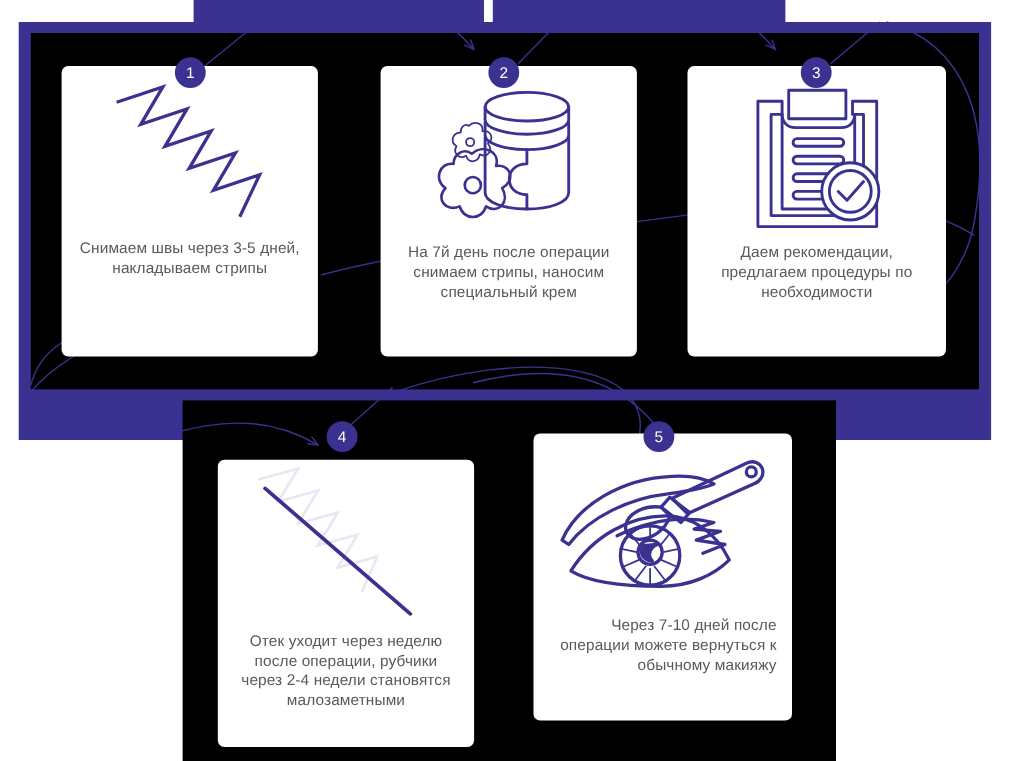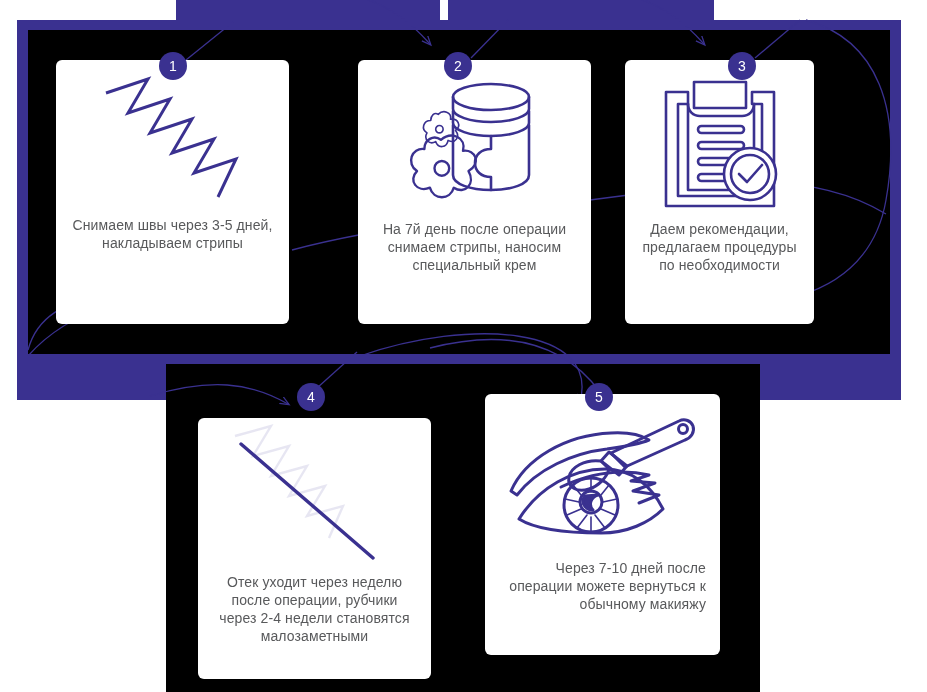--- a/index.html
+++ b/index.html
@@ -41,22 +41,22 @@
   .card .icon-wrap{
     width:100%;flex:1 1 auto;display:flex;align-items:center;justify-content:center;
   }
   .card .caption{
     width:100%;box-sizing:border-box;padding:0 14px 0 14px;
     text-align:center;color:#58595b;font-size:14px;line-height:18px;
     letter-spacing:.1px;
   }
 
   #card1{left:56px;top:60px;width:233px;height:264px;}
-  #card2{left:358px;top:60px;width:233px;height:264px;}
-  #card3{left:625px;top:60px;width:189px;height:264px;}
+  #card2{left:346px;top:60px;width:233px;height:264px;}
+  #card3{left:625px;top:60px;width:235px;height:264px;}
   #card4{left:198px;top:418px;width:233px;height:261px;}
   #card5{left:485px;top:394px;width:235px;height:261px;}
 
   #card1 .caption{padding-bottom:72px;}
   #card2 .caption{padding-bottom:50px;}
   #card3 .caption{padding-bottom:50px;}
   #card4 .caption{padding-bottom:34px;}
   #card5 .caption{padding-bottom:42px;text-align:right;}
 
   

